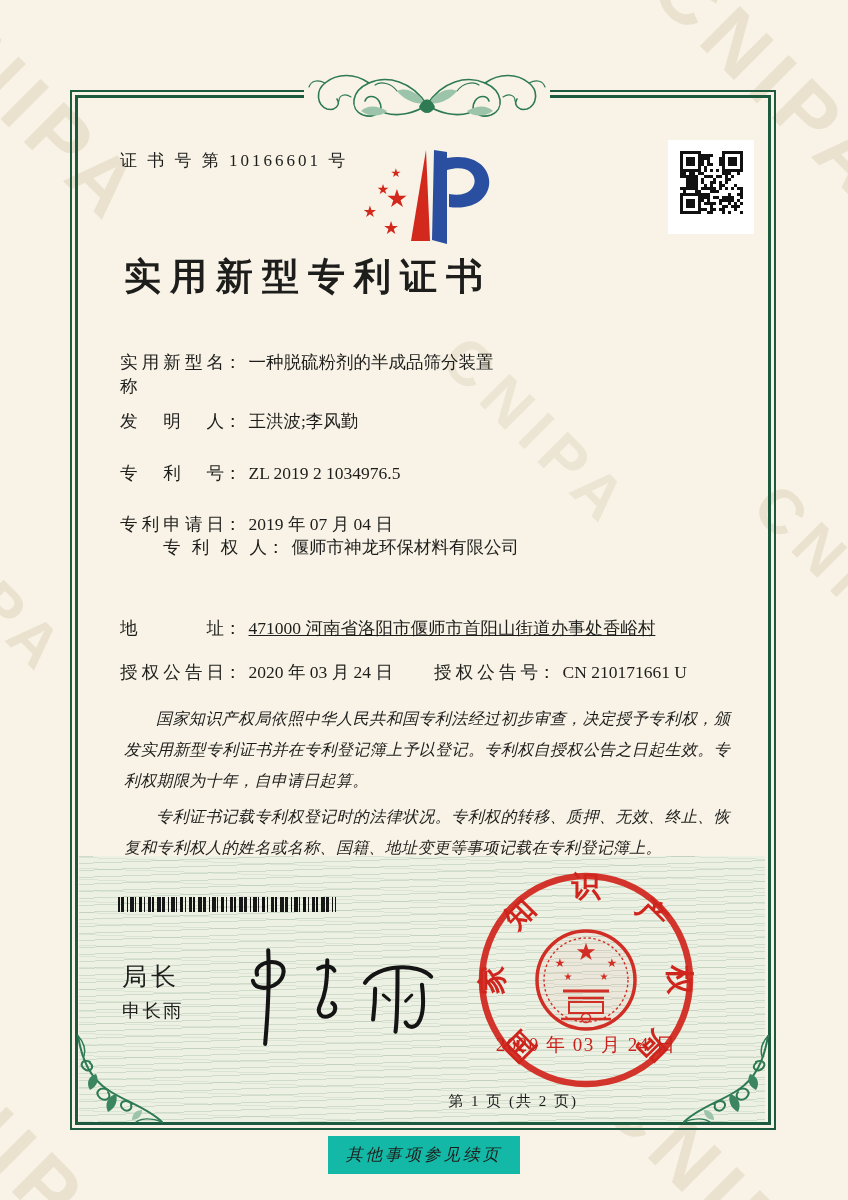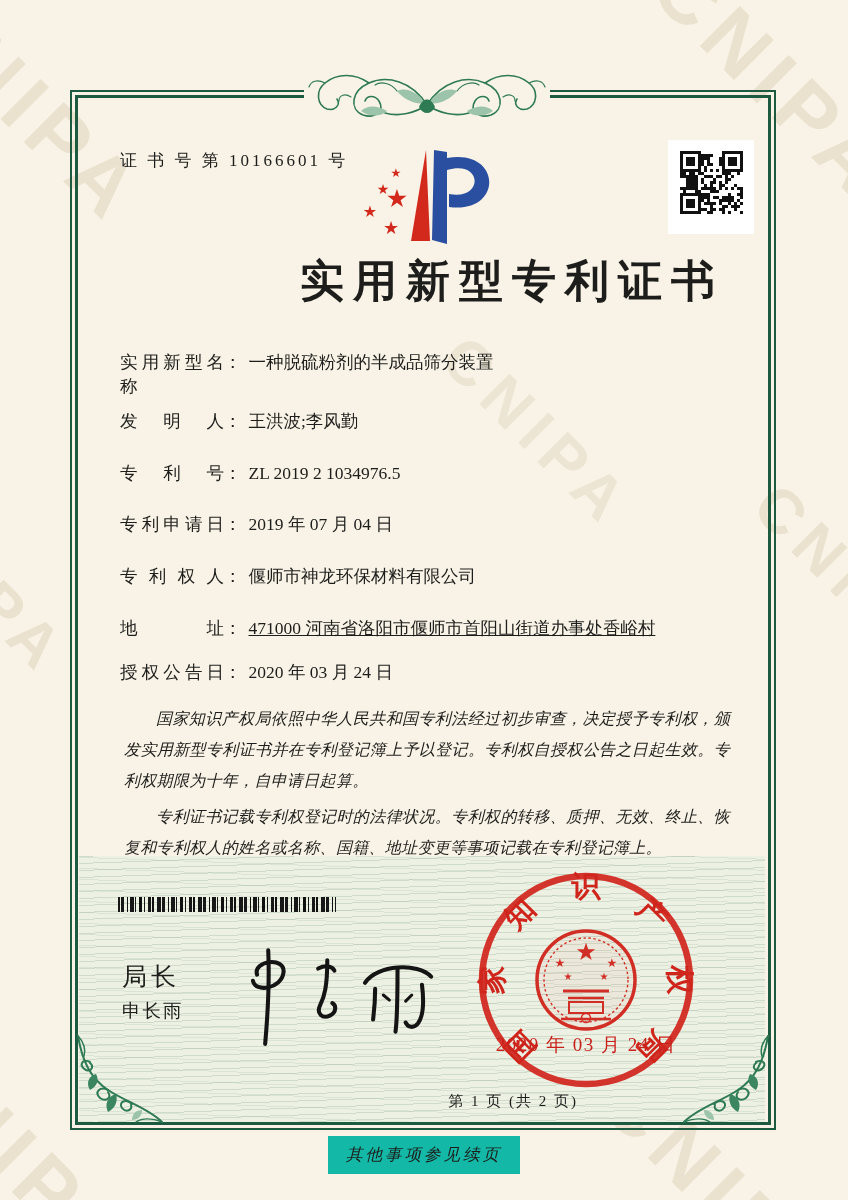--- a/index.html
+++ b/index.html
@@ -48,30 +48,30 @@
   .cert-no{
     position:absolute;left:120px;top:149px;z-index:2;
     font-size:17px;letter-spacing:3px;
   }
   .logo{position:absolute;left:352px;top:144px;width:150px;height:108px;z-index:2;}
   .qr-box{
     position:absolute;left:668px;top:140px;width:86px;height:94px;background:#ffffff;z-index:2;
     display:flex;align-items:flex-start;justify-content:center;padding-top:11px;box-sizing:border-box;
   }
   .title{
-    position:absolute;left:124px;top:252px;width:600px;z-index:2;text-align:right;
-    font-size:44px;font-weight:bold;letter-spacing:9px;
+    position:absolute;left:124px;top:252px;width:600px;z-index:2;text-align:left;
+    font-size:37px;font-weight:bold;letter-spacing:9px;
   }
   
   .field-row{position:absolute;left:120px;width:612px;z-index:2;font-size:17.5px;}
   .f-label{display:inline-block;width:104px;text-align:justify;text-align-last:justify;vertical-align:top;}
   .f-colon{display:inline-block;}
   .f-value{margin-left:7px;}
   .row-1{top:350px;} .row-2{top:409px;} .row-3{top:461px;}
-  .row-4{top:512px;} .row-5{top:564px;} .row-6{top:616px;text-decoration:underline;} .row-7{top:660px;}
+  .row-4{top:512px;} .row-5{top:535px;margin-left:43px;} .row-6{top:616px;text-decoration:underline;} .row-7{top:660px;}
   .grant-no-group{position:absolute;left:314px;top:0;white-space:nowrap;}
   
   .body-text{
     position:absolute;left:120px;top:699px;width:614px;z-index:2;
     font-size:16px;line-height:1.95;text-align:justify;font-style:italic;letter-spacing:0.3px;
   }
   .body-text p{margin:4px;text-indent:2em;}
   
   .barcode{
     position:absolute;left:118px;top:897px;width:218px;height:15px;z-index:2;
@@ -345,20 +345,23 @@
 <div class="field-row row-5">
   <span class="f-label">专利权人</span><span class="f-colon">：</span><span class="f-value">偃师市神龙环保材料有限公司</span>
 </div>
 <div class="field-row row-6">
   <span class="f-label">地址</span><span class="f-colon">：</span><span class="f-value">471000 河南省洛阳市偃师市首阳山街道办事处香峪村</span>
 </div>
 <div class="field-row row-7">
   <span>
     <span class="f-label">授权公告日</span><span class="f-colon">：</span><span class="f-value">2020 年 03 月 24 日</span>
   </span>
+  <span class="grant-no-group">
+    <span class="f-label">授权公告号</span><span class="f-colon">：</span><span class="f-value">CN 210171661 U</span>
+  </span>
 </div>
 
 <div class="body-text">
   <p>国家知识产权局依照中华人民共和国专利法经过初步审查，决定授予专利权，颁发实用新型专利证书并在专利登记簿上予以登记。专利权自授权公告之日起生效。专利权期限为十年，自申请日起算。</p>
   <p>专利证书记载专利权登记时的法律状况。专利权的转移、质押、无效、终止、恢复和专利权人的姓名或名称、国籍、地址变更等事项记载在专利登记簿上。</p>
 </div>
 
 <div class="barcode"></div>
 
 <div class="director-title">局长</div>

